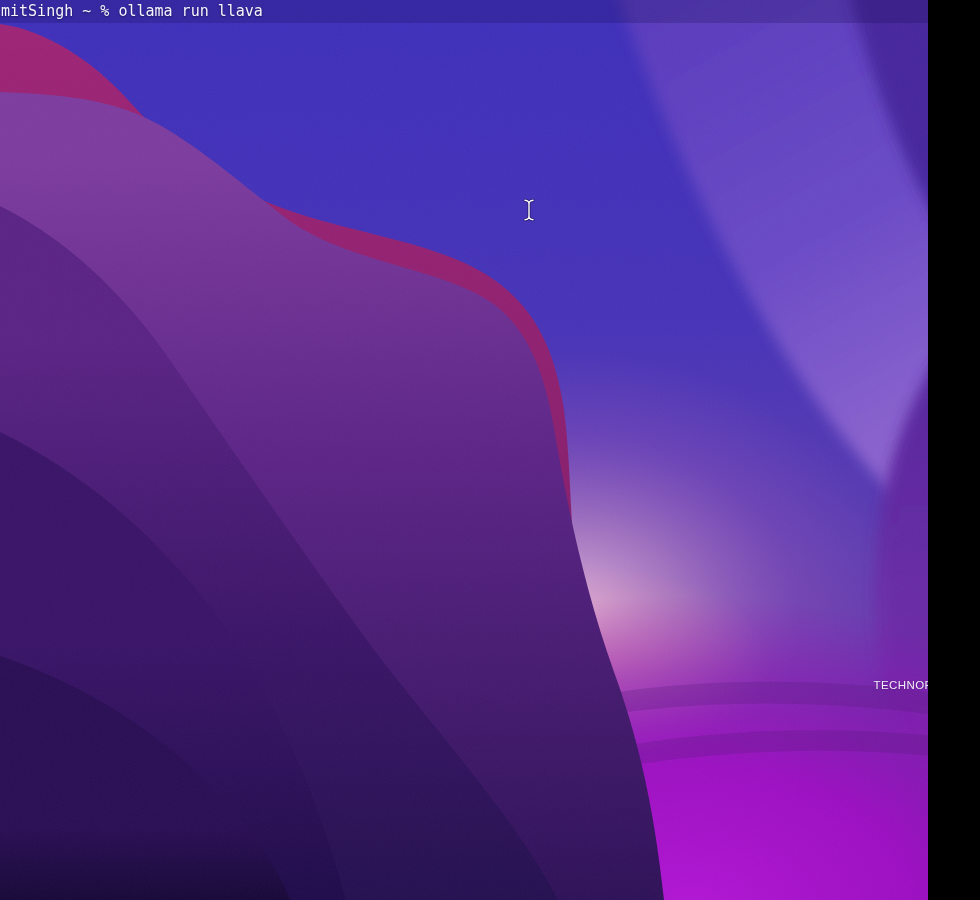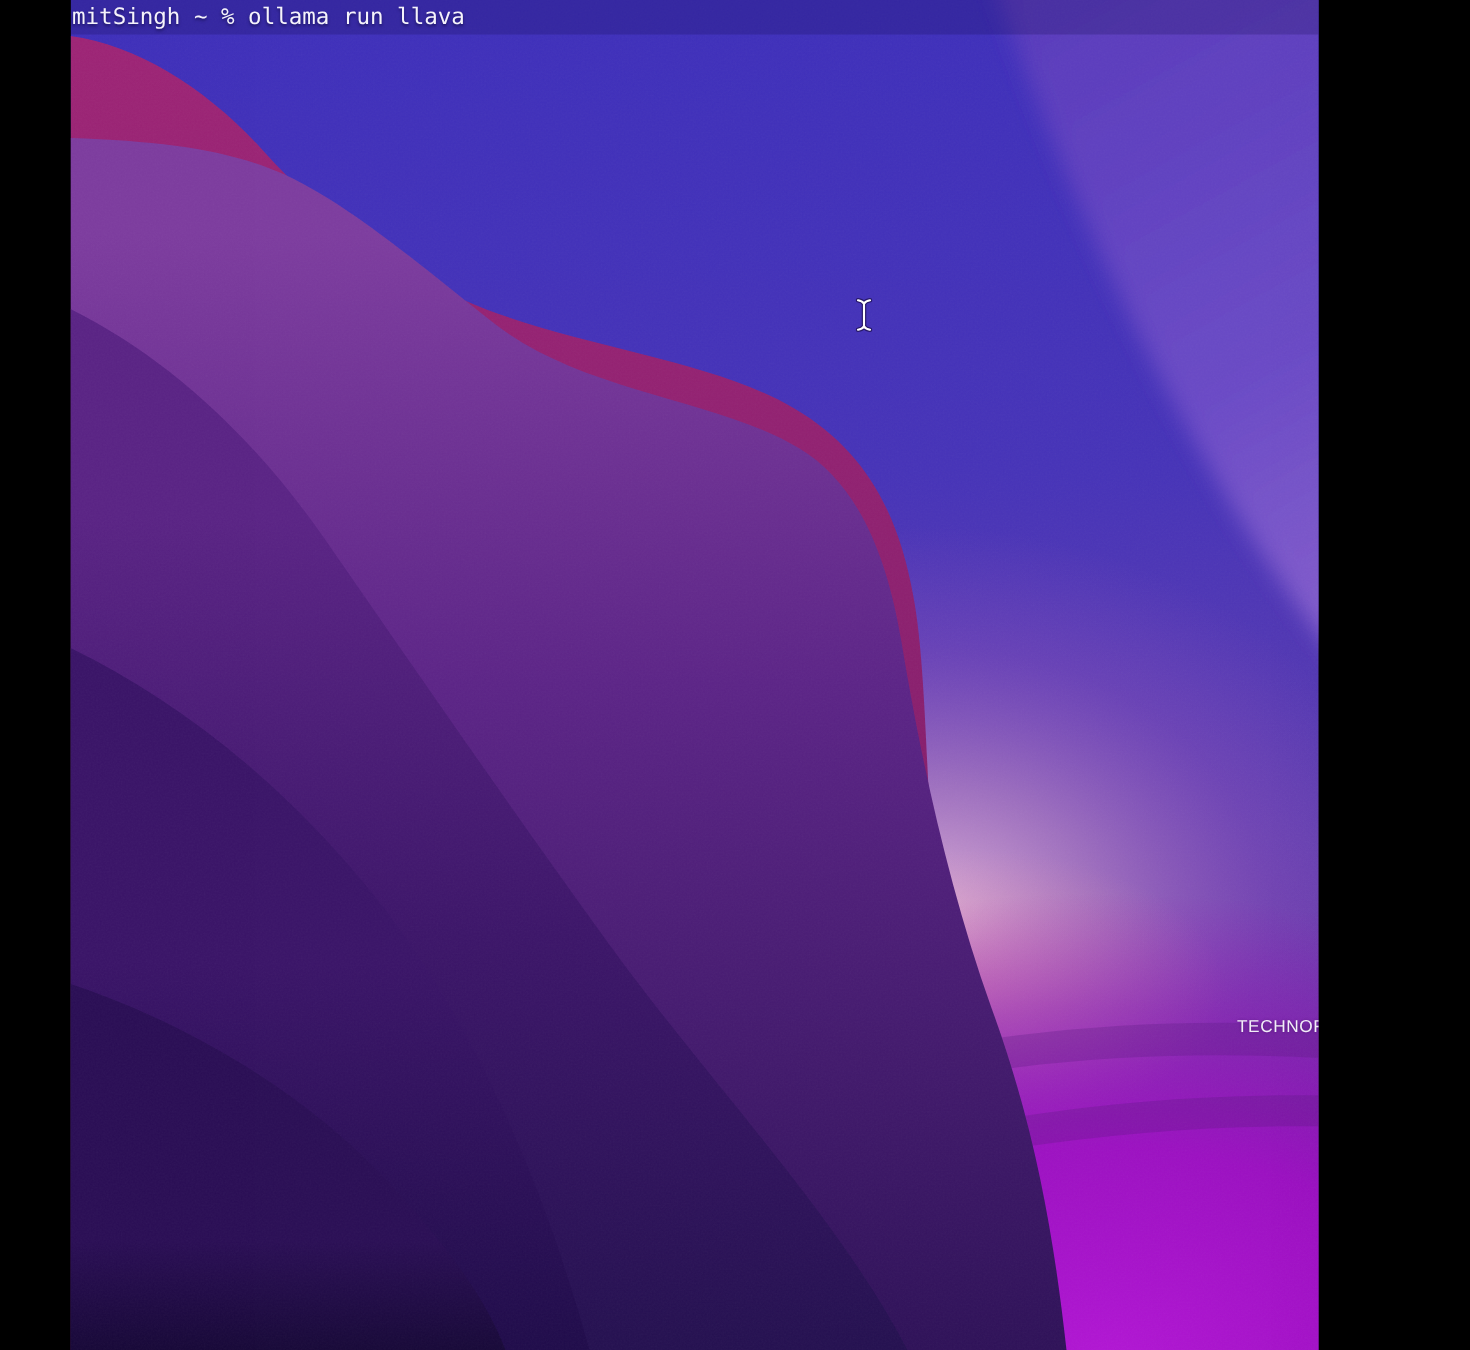--- a/index.html
+++ b/index.html
@@ -1,22 +1,21 @@
 <!DOCTYPE html>
 <html><head>
 <meta charset="utf-8">
 <style>
   html, body { margin: 0; padding: 0; background: #000; }
   .desktop {
     position: relative;
-    width: 832px;
+    width: 928px;
     height: 900px;
     overflow: hidden;
     font-family: "Liberation Sans", sans-serif;
-    margin-left: 47px;
   }
   .wallpaper {
     position: absolute;
     inset: 0;
     display: block;
   }
   .terminal-strip {
     position: absolute;
     left: 0; top: 0;
     width: 980px; height: 23px;

